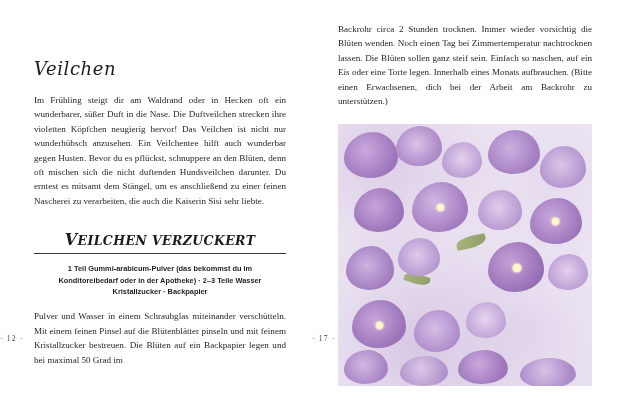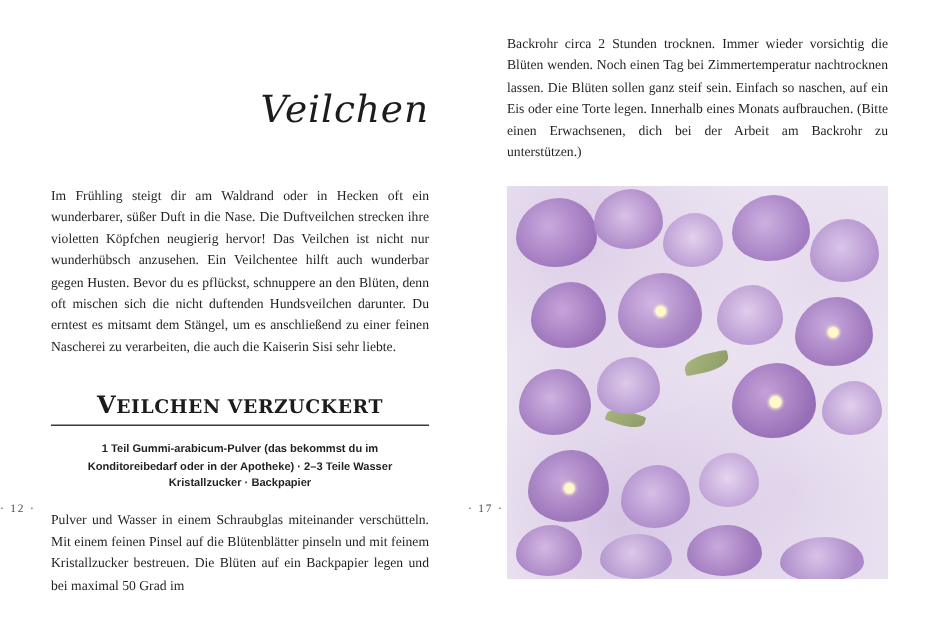--- a/index.html
+++ b/index.html
@@ -30,40 +30,41 @@
     padding: 30px 26px 0 34px;
   }
   .page-right {
     padding: 22px 32px 0 26px;
   }
 
   
   .chapter-title {
     font-family: "DejaVu Serif", "Liberation Serif", serif;
     font-style: italic;
-    font-size: 25px;
+    font-size: 18px;
     font-weight: 400;
-    text-align: right;
+    text-align: left;
     letter-spacing: 0.6px;
     color: #1d1b1c;
-    margin: 28px 0 36px 0;
+    margin: 28px 0 14px 0;
   }
   .body-text {
     font-size: 9.1px;
     line-height: 14.4px;
     text-align: justify;
     text-justify: inter-word;
     color: #231f20;
     margin: 0;
     hyphens: manual;
   }
   .recipe-heading {
     font-family: "DejaVu Serif", "Liberation Serif", serif;
     font-size: 12.5px;
     font-weight: 700;
+    font-style: italic;
     text-align: center;
     letter-spacing: 0.4px;
     color: #1d1b1c;
     margin: 22px 0 4px 0;
   }
   .recipe-heading .cap {
     font-size: 16px;
   }
   .rule {
     width: 100%;

